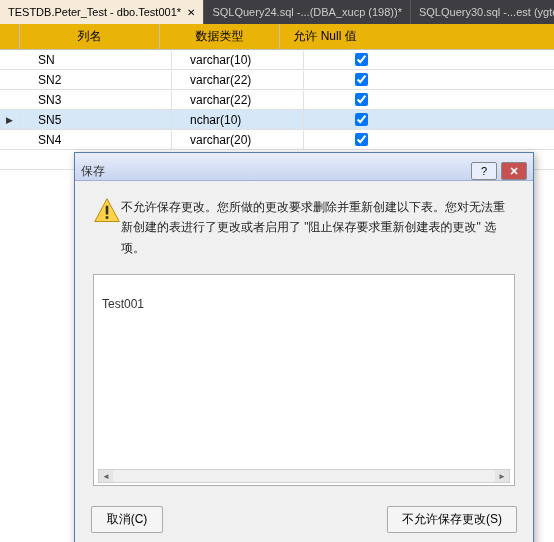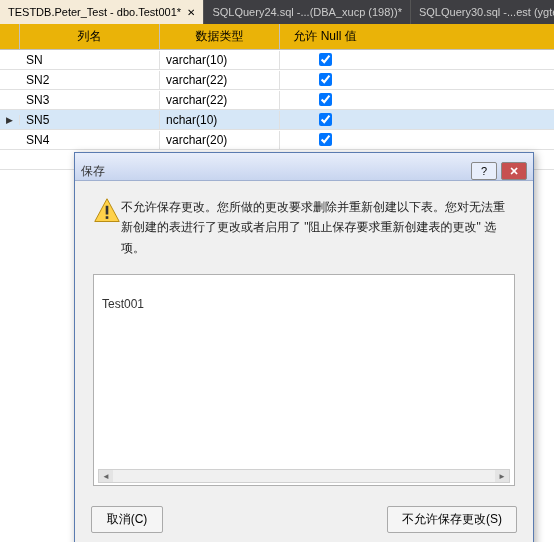--- a/index.html
+++ b/index.html
@@ -11,21 +11,21 @@
 .tab-close { margin-left: 6px; font-size: 10px; }
 
 .grid { background: #fff; }
 .grid-header { display: flex; background: #eab308; border-bottom: 1px solid #c0c0c0; }
 .grid-header .hcell { padding: 4px 6px; font-size: 12px; text-align: center; }
 .selcol { width: 20px; border-right: 1px solid #c0c0c0; }
 .col1 { width: 140px; border-right: 1px solid #c0c0c0; }
 .col2 { width: 120px; border-right: 1px solid #c0c0c0; }
 .col3 { width: 90px; }
 
-.grid-row { display: flex; border-bottom: 1px solid #e0e0e0; height: 20px; align-items: center; }
+.grid-row { display: flex; border-bottom: 1px solid #e0e0e0; height: 20px; align-items: center; gap: 12px; }
 .grid-row .cell { padding: 2px 6px; font-size: 12px; }
 .grid-row.selected { background: #d6e7f7; }
 .selcell { width: 20px; border-right: 1px solid #e0e0e0; display: flex; justify-content: center; align-items: center; background: #f0f0f0; }
 .selcell.sel { background: #d6e7f7; }
 .c1 { width: 140px; border-right: 1px solid #e0e0e0; }
 .c2 { width: 120px; border-right: 1px solid #e0e0e0; }
 .c3 { width: 90px; display: flex; justify-content: center; }
 input[type=checkbox] { width: 13px; height: 13px; }
 
 .dialog { position: absolute; left: 74px; top: 152px; width: 460px; background: #f0f0f0; border: 1px solid #5a7bb0; box-shadow: 2px 2px 8px rgba(0,0,0,0.3); }

